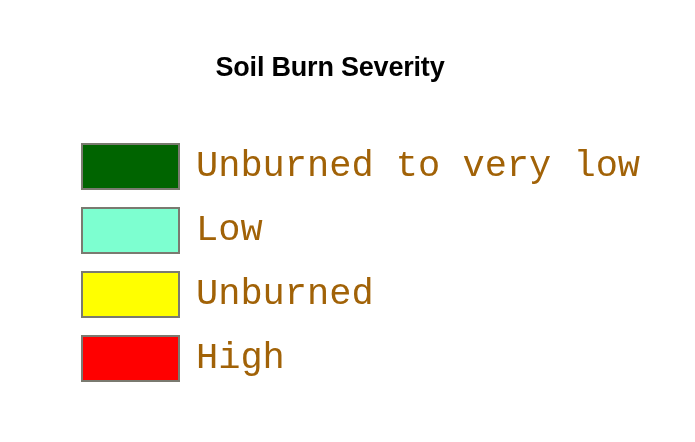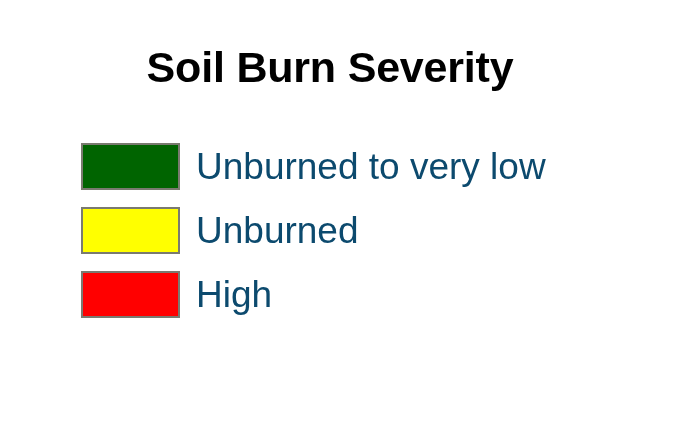--- a/index.html
+++ b/index.html
@@ -25,21 +25,21 @@
 
   
   #legend-title {
     position: absolute;
     left: 0;
     top: 42px;
     width: 660px;
     text-align: center;
     font-family: "Liberation Sans", sans-serif;
     font-weight: bold;
-    font-size: 43px;
+    font-size: 27px;
     line-height: 50px;
     letter-spacing: -0.2px;
     color: #000000;
     white-space: nowrap;
   }
 
   
   #legend-entries {
     position: absolute;
     left: 81px;
@@ -62,42 +62,46 @@
     flex: 0 0 auto;
     width: 95px;
     height: 43px;
     border: 2px solid #7a7a70;
     box-sizing: content-box;
   }
 
   .legend-label {
     flex: 0 0 auto;
     margin-left: 16px;
-    font-family: Liberation Sans, sans-serif;
+    font-family: Liberation Mono, monospace;
     font-weight: normal;
     font-size: 37px;
     line-height: 43px;
-    color: #0c4a6e;
+    color: #a16207;
     white-space: nowrap;
   }
 </style>
 </head>
 <body>
 
 <div id="legend-figure">
 
   <div id="legend-title">Soil Burn Severity</div>
 
   <div id="legend-entries">
 
     <div class="legend-row">
       <span class="legend-swatch" style="background: rgb(0, 100, 0); border-color: rgb(122, 122, 112);"></span>
       <span class="legend-label">Unburned to very low</span>
     </div>
 
+    <div class="legend-row">
+      <span class="legend-swatch" style="background: rgb(125, 255, 208); border-color: rgb(122, 122, 112);"></span>
+      <span class="legend-label">Low</span>
+    </div>
 
     <div class="legend-row">
       <span class="legend-swatch" style="background: rgb(255, 255, 0); border-color: rgb(122, 122, 112);"></span>
       <span class="legend-label">Unburned</span>
     </div>
 
     <div class="legend-row">
       <span class="legend-swatch" style="background: rgb(255, 0, 0); border-color: rgb(122, 122, 112);"></span>
       <span class="legend-label">High</span>
     </div>

